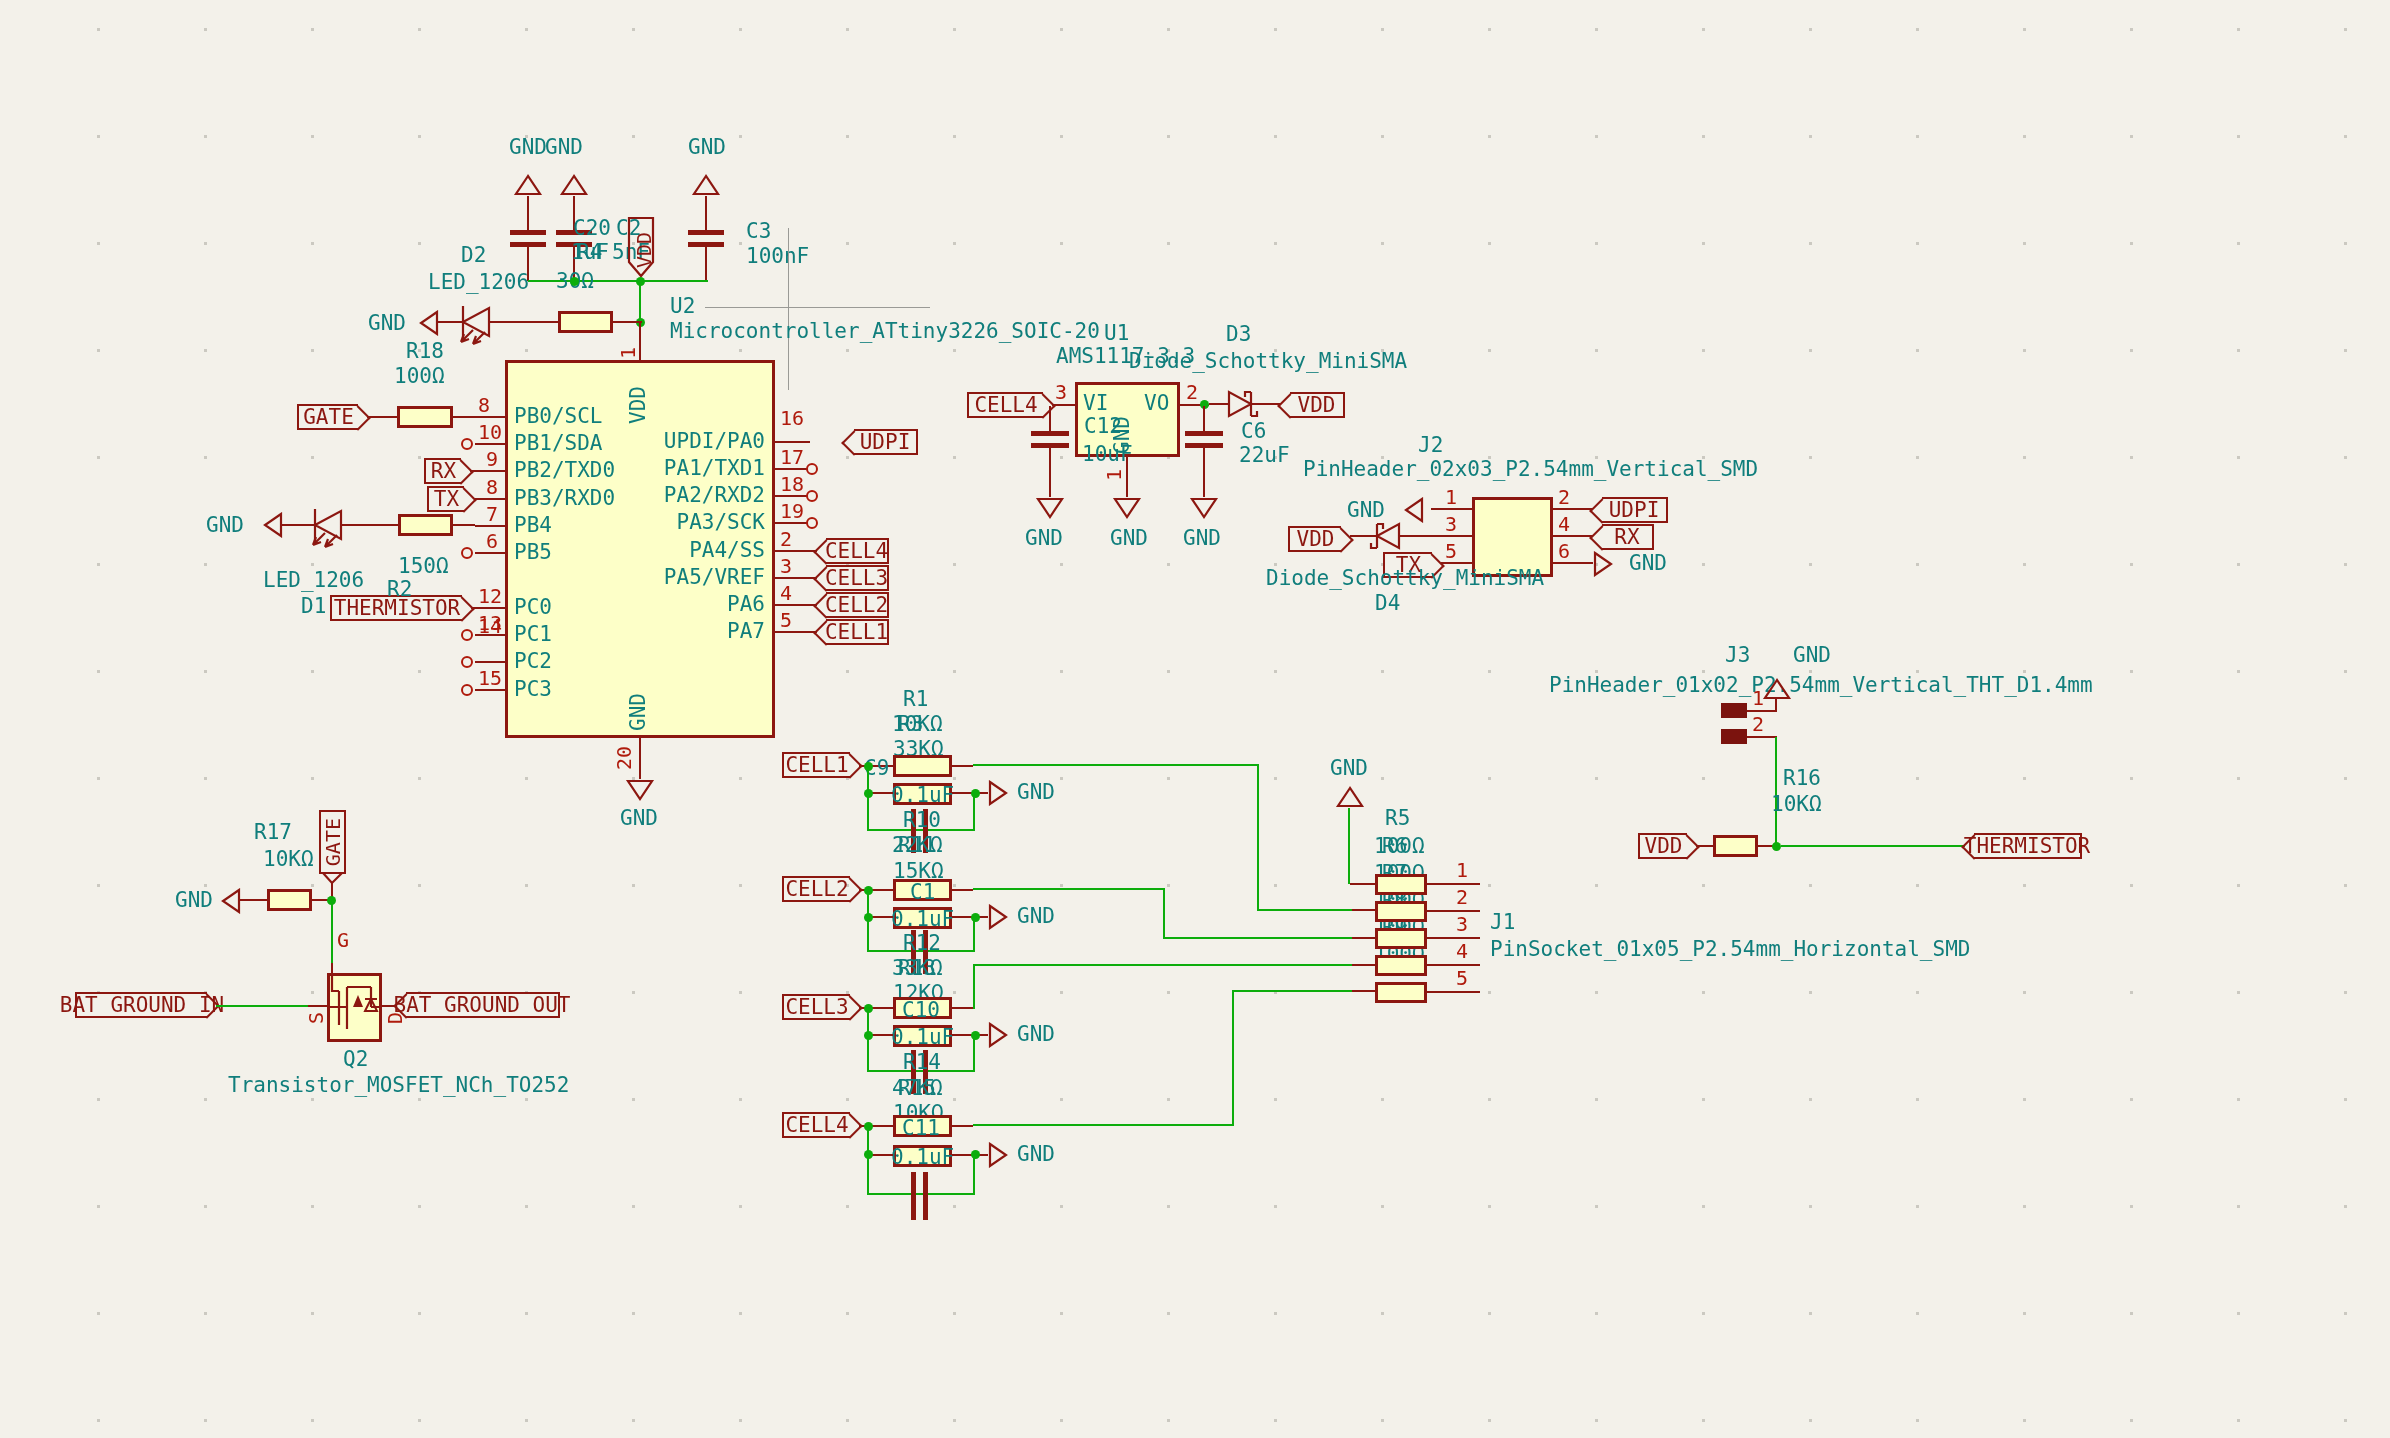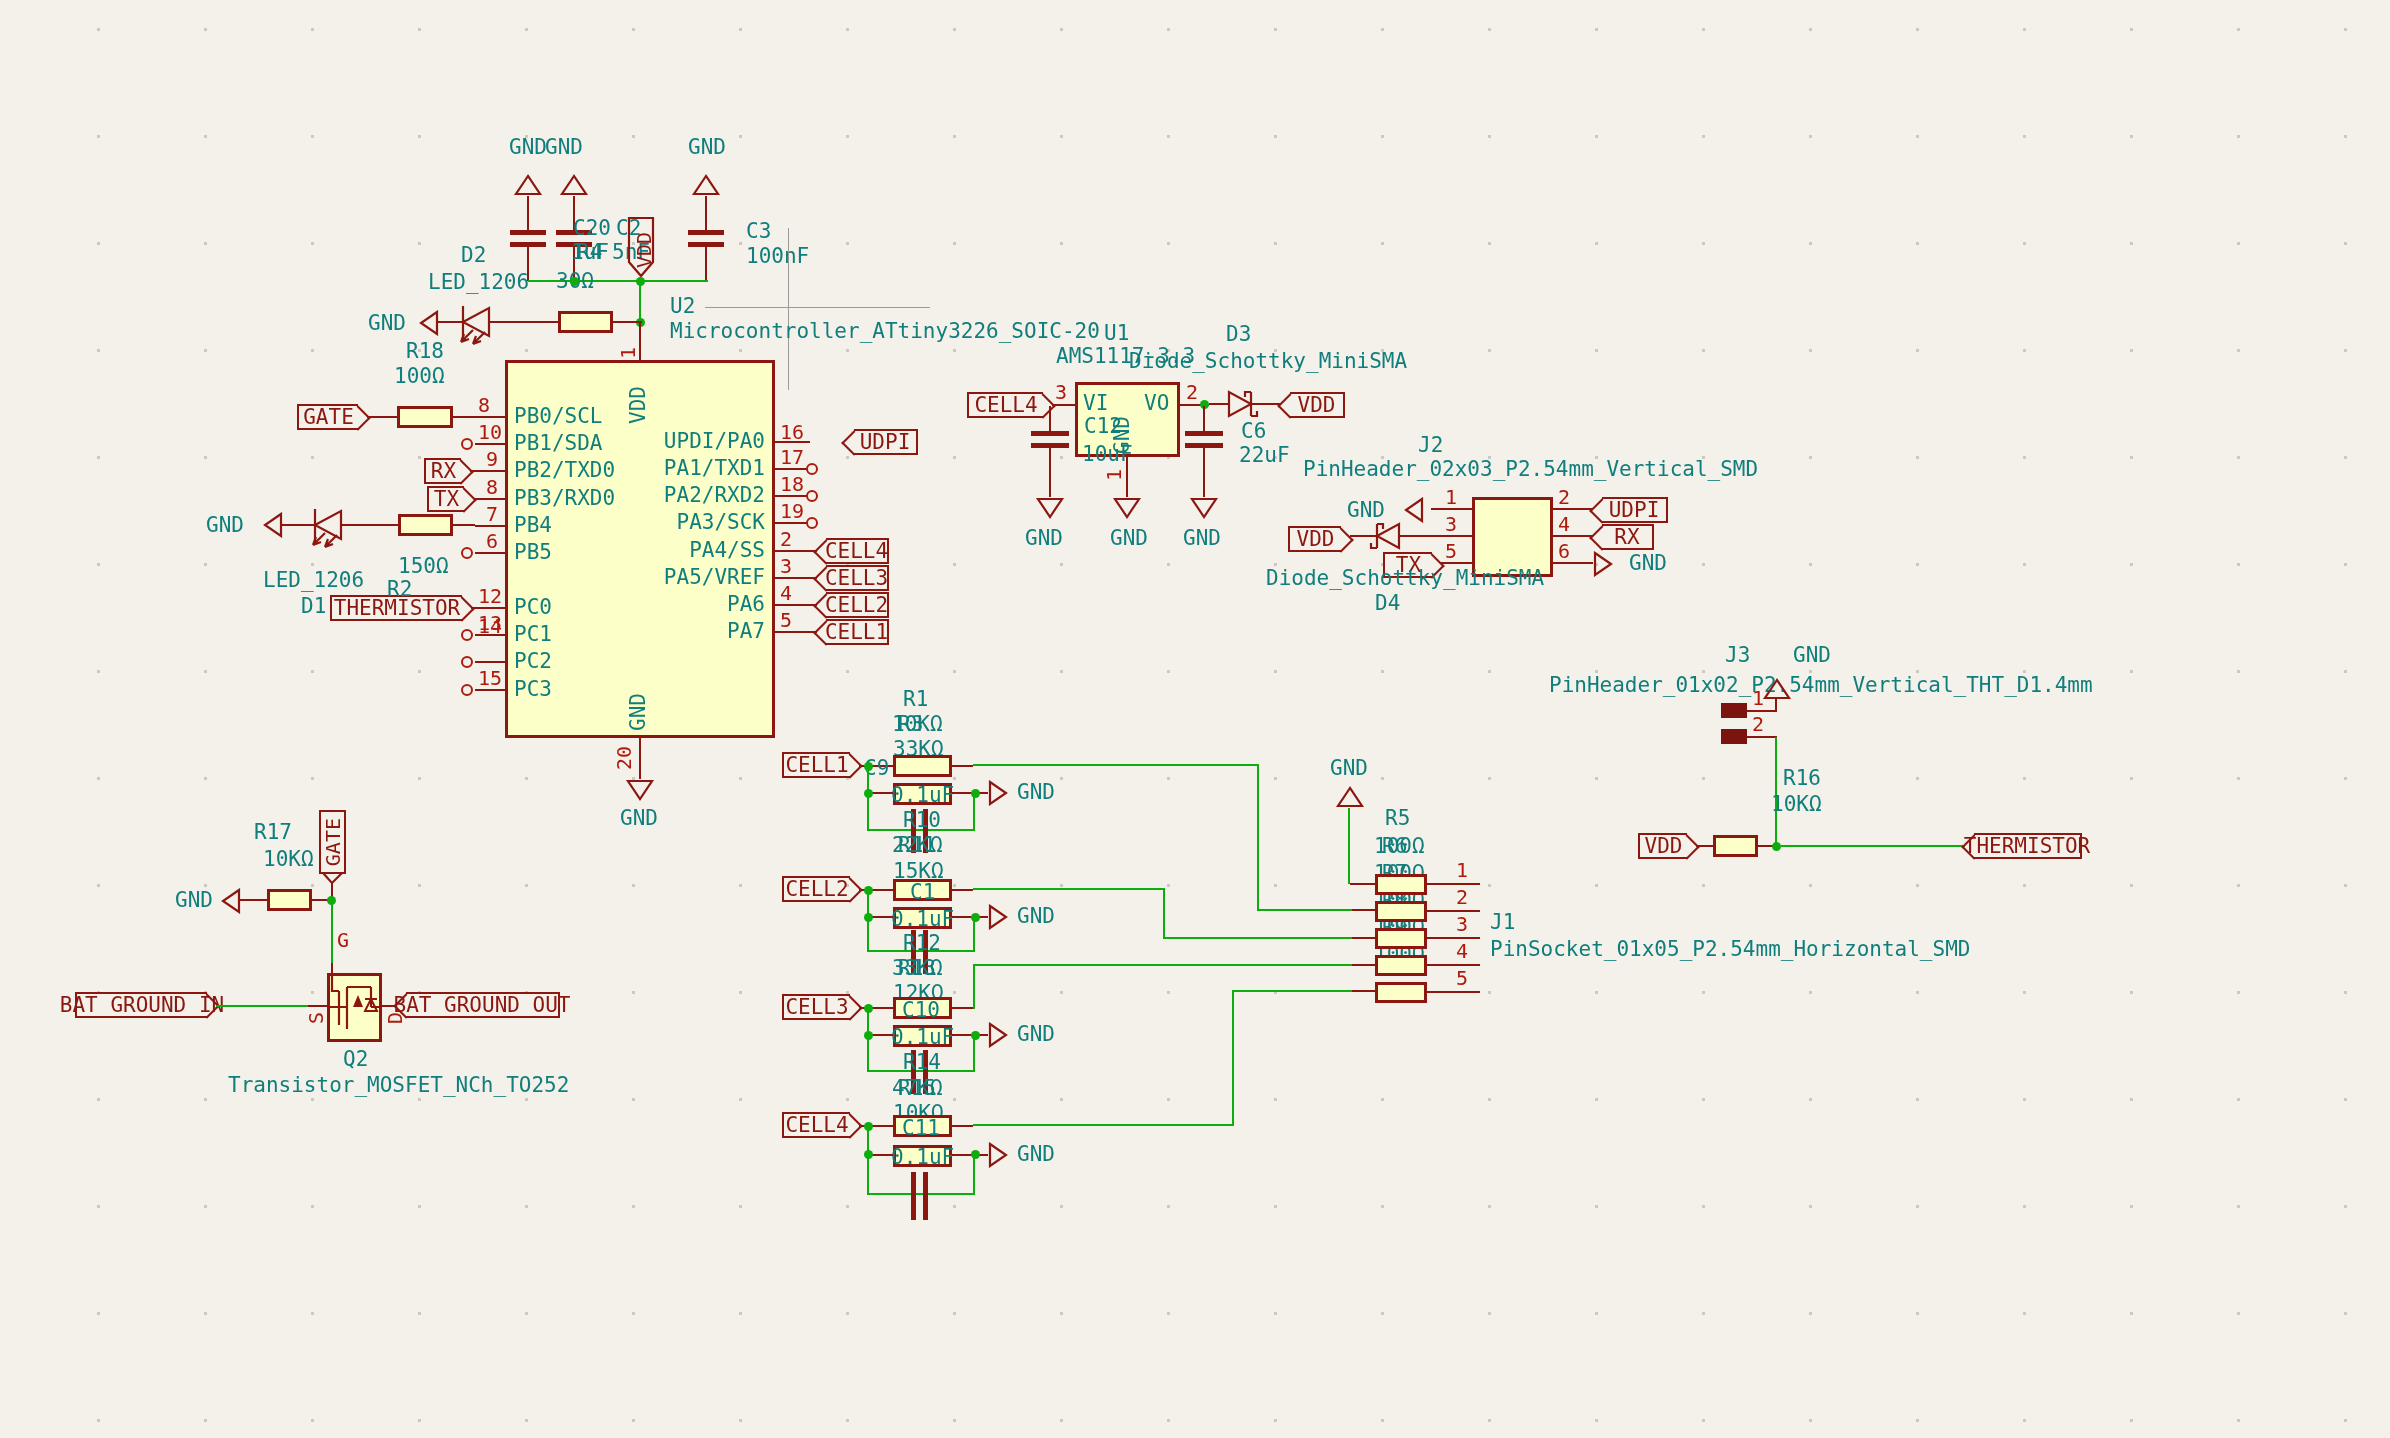--- a/index.html
+++ b/index.html
@@ -144,21 +144,21 @@
 <div class="a wh" style="left:775px;top:468px;width:33px"></div>
 <div class="a wh" style="left:775px;top:495px;width:33px"></div>
 <div class="a wh" style="left:775px;top:522px;width:33px"></div>
 <div class="a wh" style="left:775px;top:550px;width:42px"></div>
 <div class="a wh" style="left:775px;top:577px;width:42px"></div>
 <div class="a wh" style="left:775px;top:604px;width:42px"></div>
 <div class="a wh" style="left:775px;top:631px;width:42px"></div>
 <div class="a nc" style="left:806px;top:463px"></div>
 <div class="a nc" style="left:806px;top:490px"></div>
 <div class="a nc" style="left:806px;top:517px"></div>
-<span class="a n" style="left:780px;top:422px">16</span>
+<span class="a n" style="left:780px;top:408px">16</span>
 <span class="a n" style="left:780px;top:447px">17</span>
 <span class="a n" style="left:780px;top:474px">18</span>
 <span class="a n" style="left:780px;top:501px">19</span>
 <span class="a n" style="left:780px;top:529px">2</span>
 <span class="a n" style="left:780px;top:556px">3</span>
 <span class="a n" style="left:780px;top:583px">4</span>
 <span class="a n" style="left:780px;top:610px">5</span>
 <span class="a t" style="left:558px;top:431px;width:207px;text-align:right">UPDI/PA0</span>
 <span class="a t" style="left:558px;top:458px;width:207px;text-align:right">PA1/TXD1</span>
 <span class="a t" style="left:558px;top:485px;width:207px;text-align:right">PA2/RXD2</span>

